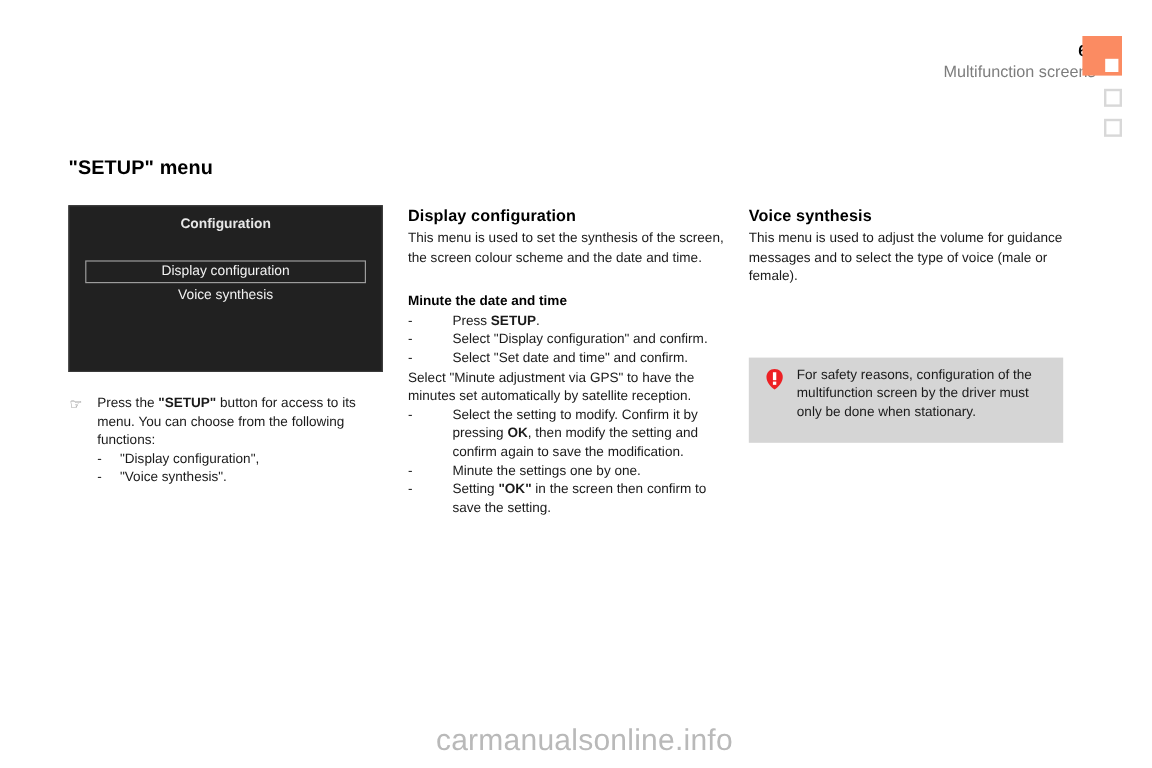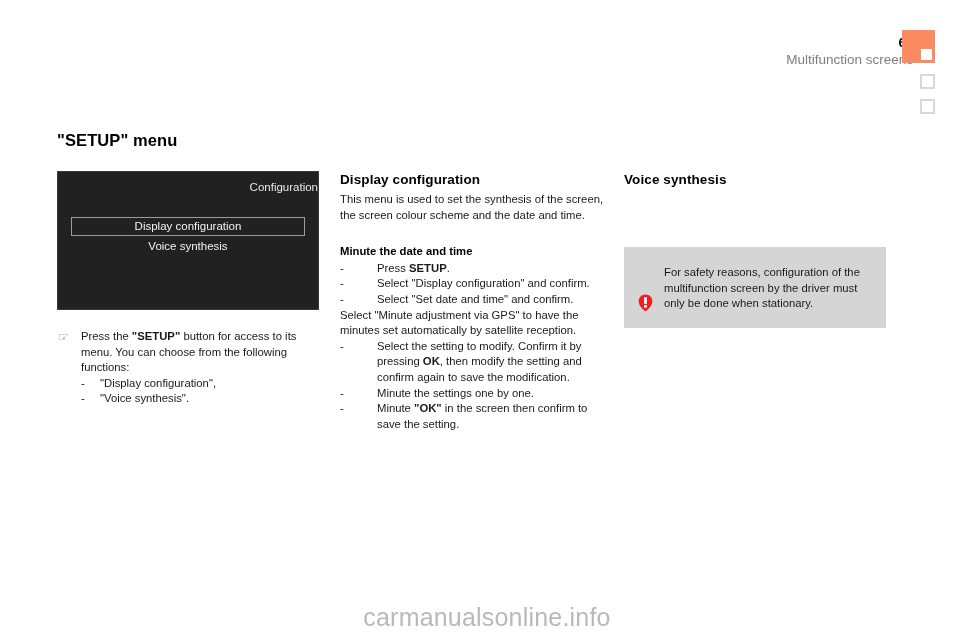--- a/index.html
+++ b/index.html
@@ -104,23 +104,24 @@
     height: 139px;
     background: #212121;
     border: 1px solid #3a3a3a;
     box-sizing: border-box;
     position: relative;
   }
   .screen-title {
     position: absolute;
     top: 9px;
     left: 0; right: 0;
-    text-align: right;
+    text-align: center;
     color: #e8e8e8;
     font-size: 11.5px;
+    font-weight: bold;
   }
   .screen-menu {
     position: absolute;
     top: 45px;
     left: 13px;
     right: 13px;
   }
   .screen-item {
     text-align: center;
     color: #f2f2f2;
@@ -208,25 +209,25 @@
     margin: 0;
     font-size: 11.3px;
     line-height: 15.6px;
     color: #1a1a1a;
   }
 
   
   .warning-box {
     margin-top: 59px;
     background: #d5d5d5;
-    padding: 18px 14px 16px 14px;
+    padding: 8px 14px 16px 14px;
     box-sizing: border-box;
     width: 262px;
     display: flex;
-    align-items: flex-end;
+    align-items: flex-start;
   }
   .warning-icon {
     flex: 0 0 auto;
     width: 15px;
     height: 18px;
     margin-right: 11px;
     margin-top: 1px;
   }
   .warning-text {
     font-size: 11.3px;
@@ -301,26 +302,27 @@
     <li><span class="dash">-</span><span>Press </span><b>SETUP</b><span>.</span></li>
     <li><span class="dash">-</span><span>Select "Display configuration" and confirm.</span></li>
     <li><span class="dash">-</span><span>Select "Set date and time" and confirm.</span></li>
   </ul>
 
   <p class="flush-text">Select "Minute adjustment via GPS" to have the minutes set automatically by satellite reception.</p>
 
   <ul class="dash-list">
     <li><span class="dash">-</span><span>Select the setting to modify. Confirm it by pressing </span><b>OK</b><span>, then modify the setting and confirm again to save the modification.</span></li>
     <li><span class="dash">-</span><span>Minute the settings one by one.</span></li>
-    <li><span class="dash">-</span><span>Minute </span><b>"OK"</b><span> in the screen then confirm to save the setting.</span></li>
+    <li><span class="dash">-</span><span>Setting </span><b>"OK"</b><span> in the screen then confirm to save the setting.</span></li>
   </ul>
 </div>
 
 <div class="col col-right">
   <h2 class="col-heading">Voice synthesis</h2>
+  <p class="body-text">This menu is used to adjust the volume for guidance messages and to select the type of voice (male or female).</p>
 
   <div class="warning-box">
     <span class="warning-icon">
       <svg width="15" height="18" viewBox="0 0 15 18" xmlns="http://www.w3.org/2000/svg">
         <path d="M7.5 0.4 C3.6 0.4 0.7 3.2 0.7 7.1 C0.7 11.6 4.2 15.2 7.5 17.6 C10.8 15.2 14.3 11.6 14.3 7.1 C14.3 3.2 11.4 0.4 7.5 0.4 Z" fill="#ed2024"></path>
         <rect x="6.1" y="3.2" width="2.8" height="6.6" fill="#ffffff"></rect>
         <rect x="6.1" y="11.0" width="2.8" height="2.7" fill="#ffffff"></rect>
       </svg>
     </span>
     <span class="warning-text">For safety reasons, configuration of the multifunction screen by the driver must only be done when stationary.</span>

